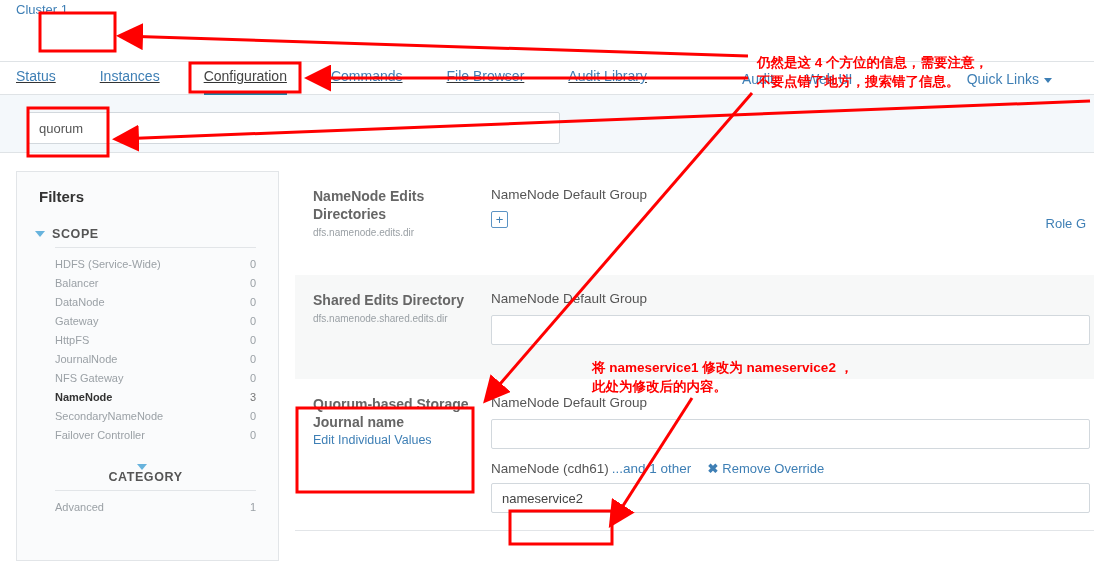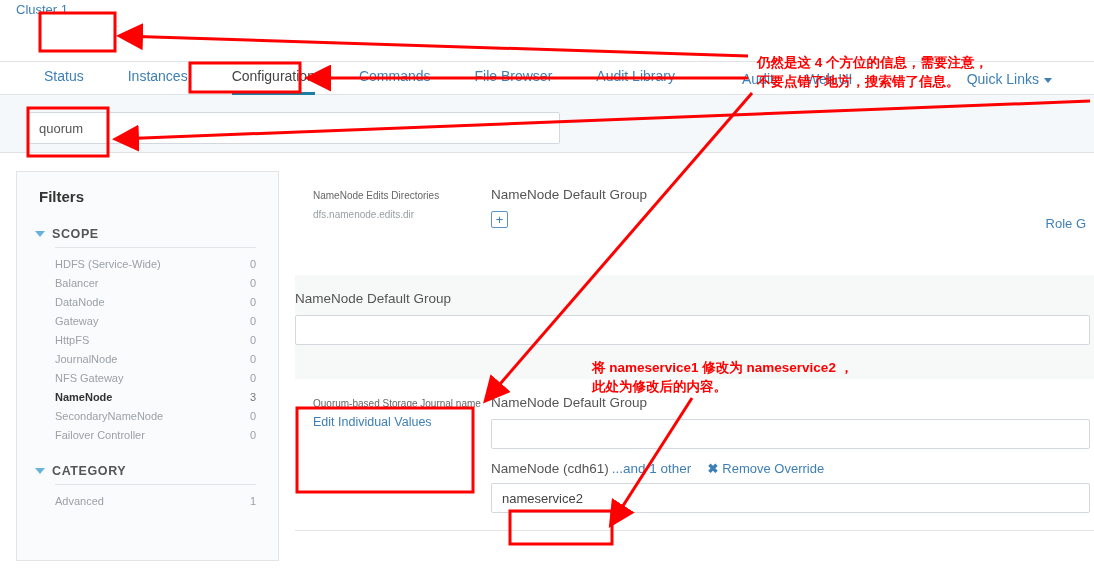--- a/index.html
+++ b/index.html
@@ -37,21 +37,21 @@
     display:inline-block; margin-left:5px;
     border-left:4px solid transparent; border-right:4px solid transparent;
     border-top:5px solid #3e7fb5; vertical-align:middle;
   }
 
   
   #tabbar {
     position:relative; height:33px; background:#fff;
     border-bottom:1px solid #dfe3e6;
   }
-  #tabs { display:flex; align-items:flex-end; height:33px; padding-left:44px; }
+  #tabs { display:flex; align-items:flex-end; height:33px; padding-left:16px;text-decoration:underline; }
   .tab {
     color:#3e7fb5; font-size:14px; padding:0 0 8px 0; margin-right:44px;
     cursor:pointer; white-space:nowrap; border-bottom:3px solid transparent;
   }
   .tab.active { color:#444; border-bottom:3px solid #1d7ea3; }
   #quicklinks {
     position:absolute; right:42px; bottom:7px;
     color:#3e7fb5; font-size:14px; cursor:pointer; white-space:nowrap;
   }
   #quicklinks .caret {
@@ -108,28 +108,28 @@
   }
   .grp-rule { height:1px; background:#e2e5e8; margin:6px 22px 6px 38px; }
   .f-item {
     display:flex; justify-content:space-between;
     padding:3.5px 22px 3.5px 38px;
     font-size:11px; color:#9ba1a6; cursor:pointer;
   }
   .f-item.sel { color:#333; font-weight:bold; }
   .f-item .cnt { color:#9ba1a6; font-weight:normal; }
   .f-item.sel .cnt { color:#777; }
-  .cat-head { margin-top:20px; }
+  .cat-head { margin-top:20px;flex-direction:column; }
 
   
   #cfg { flex:1; margin-left:16px; position:relative; }
   .cfg-row { display:flex; padding:16px 0 16px 0; position:relative; }
   .cfg-row.alt { background:#f7f8f8; }
   .cfg-left { width:196px; flex:0 0 196px; padding-left:18px; }
-  .cfg-name { font-size:10px; font-weight:normal; color:#666; line-height:18px; }
+  .cfg-name { font-size:14px; font-weight:bold; color:#666; line-height:18px; }
   .cfg-prop { font-size:10px; color:#9aa0a5; margin-top:2px; line-height:16px; }
   .cfg-link { font-size:12.5px; color:#3e7fb5; cursor:pointer; display:inline-block; margin-top:2px;}
   .cfg-right { flex:1; padding-right:4px; }
   .grp-label { font-size:13.5px; color:#555; margin-bottom:9px; }
   .val-input {
     display:block; width:100%; height:30px;
     border:1px solid #d2d8dd; border-radius:2px; background:#fff;
     font-family:"Liberation Sans", sans-serif; font-size:13px; color:#444;
     padding:0 10px; outline:none;
   }
@@ -251,20 +251,24 @@
         <div class="cfg-name">NameNode Edits Directories</div>
         <div class="cfg-prop">dfs.namenode.edits.dir</div>
       </div>
       <div class="cfg-right">
         <div class="grp-label">NameNode Default Group</div>
         <div class="plus-btn">+</div>
       </div>
     </div>
 
     <div class="cfg-row alt" style="min-height:104px;">
+      <div class="cfg-left">
+        <div class="cfg-name">Shared Edits Directory</div>
+        <div class="cfg-prop">dfs.namenode.shared.edits.dir</div>
+      </div>
       <div class="cfg-right">
         <div class="grp-label">NameNode Default Group</div>
         <input class="val-input" type="text" value="" style="">
       </div>
     </div>
 
     <div class="cfg-row" style="min-height:152px;">
       <div class="cfg-left">
         <div class="cfg-name">Quorum-based Storage Journal name</div>
         <div class="cfg-link">Edit Individual Values</div>

